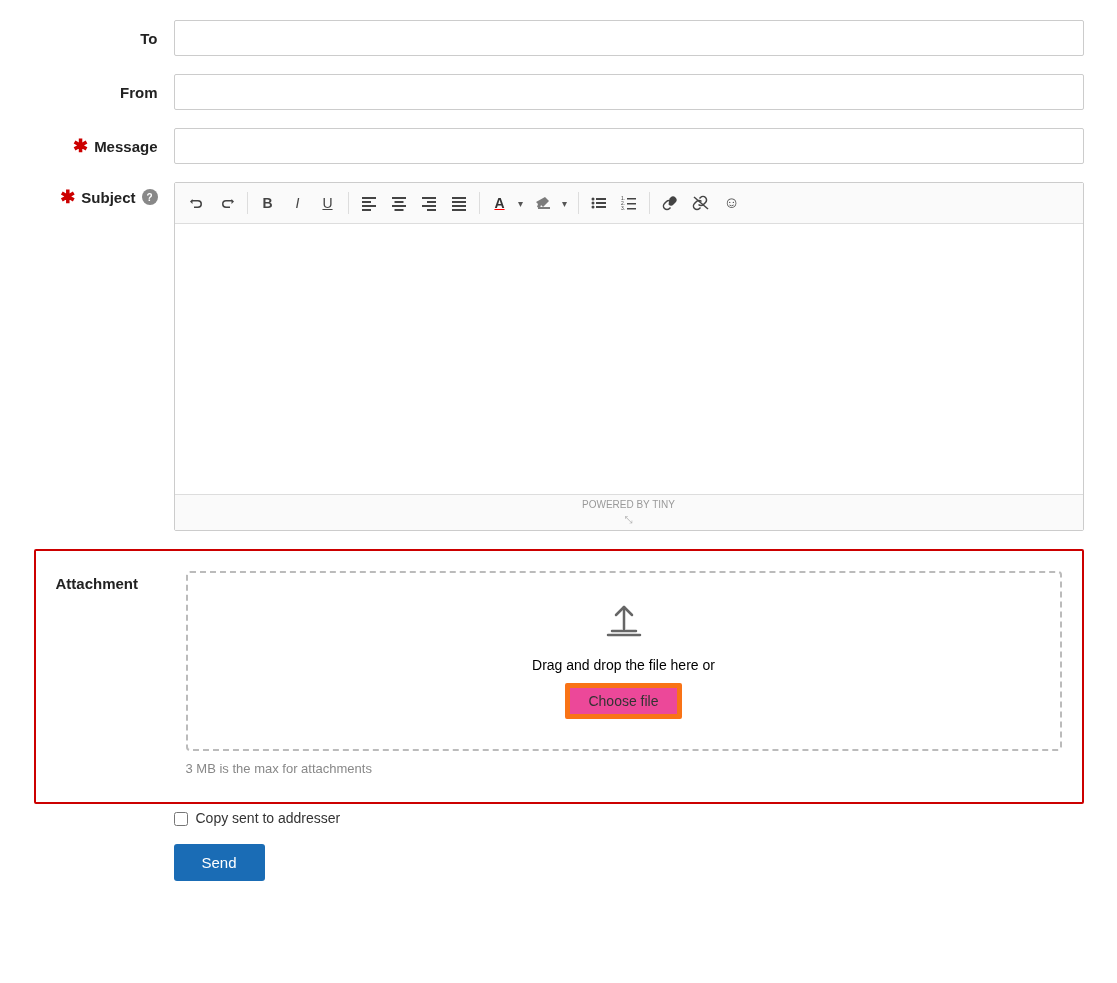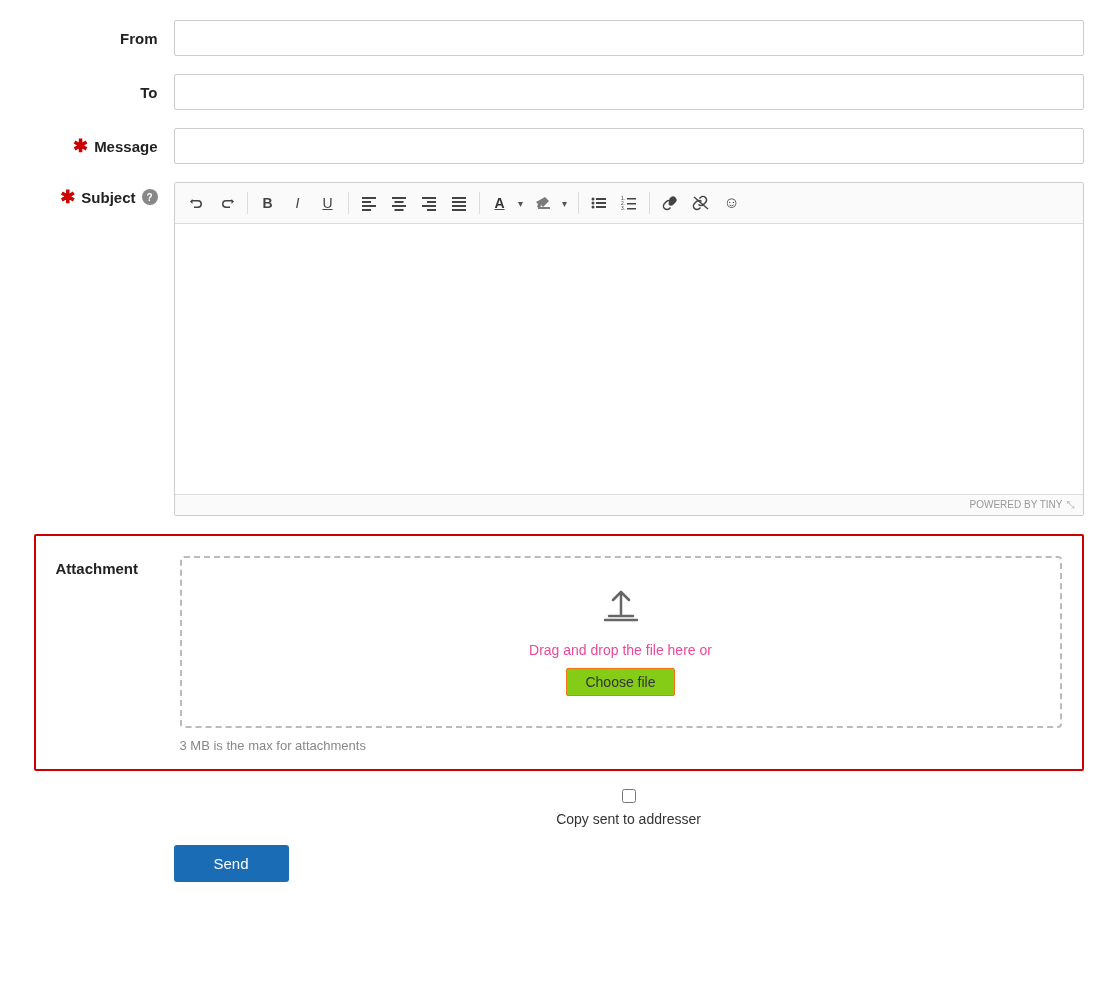--- a/index.html
+++ b/index.html
@@ -103,31 +103,33 @@
       padding: 8px;
     }
     .editor-footer {
       border-top: 1px solid #ddd;
       padding: 4px 8px;
       text-align: right;
       font-size: 10px;
       color: #999;
       background: #fafafa;
       display: flex;
+      align-items: center;
       justify-content: flex-end;
       gap: 4px;
+      flex-direction: column;
     }
     .attachment-section {
       border: 2px solid #cc0000;
       border-radius: 2px;
-      padding: 20px 20px 16px 20px;
-      margin-bottom: 18px;
+      padding: 20px 20px 26px 20px;
+      margin-bottom: 6px;
       display: flex;
       align-items: flex-start;
-      gap: 4px;
+      gap: 10px;
     }
     .attachment-label {
       width: 120px;
       font-weight: bold;
       font-size: 15px;
       color: #222;
       padding-top: 4px;
       flex-shrink: 0;
     }
     .attachment-content {
@@ -144,61 +146,60 @@
       flex-direction: column;
       align-items: center;
       gap: 10px;
       background: #fff;
     }
     .upload-icon {
       color: #666;
       font-size: 32px;
     }
     .drop-text {
-      color: #ec4899;
+      color: #000000;
       font-size: 14px;
     }
     .choose-file-btn {
-      border: 1px solid #f97316;
-      background: #84cc16;
+      border: 5px solid #f97316;
+      background: #ec4899;
       color: #333;
       padding: 5px 18px;
       cursor: pointer;
       font-size: 14px;
       border-radius: 2px;
     }
     .max-size-text {
       font-size: 13px;
       color: #888;
     }
     .copy-row {
       display: flex;
-      align-items: center;
+      align-items: flex-end;
       gap: 8px;
       margin-left: 140px;
       margin-bottom: 18px;
-      flex-direction: column;
     }
     .copy-checkbox {
       width: 14px;
       height: 14px;
       cursor: pointer;
     }
     .copy-label {
       font-size: 14px;
       color: #333;
     }
     .send-row {
       margin-left: 140px;
     }
     .send-btn {
       background: #1a6cb5;
       color: #fff;
       border: none;
-      padding: 10px 40px;
+      padding: 10px 28px;
       font-size: 15px;
       cursor: pointer;
       border-radius: 3px;
     }
     .help-icon {
       display: inline-flex;
       align-items: center;
       justify-content: center;
       width: 16px;
       height: 16px;
@@ -223,28 +224,28 @@
       cursor: se-resize;
     }
   </style>
 </head>
 <body>
 
 <div class="form-container">
 
   <div class="form-row">
     <label class="form-label">
-      <span>From</span>
+      <span>To</span>
     </label>
     <input type="text" class="form-input" style="">
   </div>
 
   <div class="form-row">
     <label class="form-label">
-      <span>To</span>
+      <span>From</span>
     </label>
     <input type="text" class="form-input" style="">
   </div>
 
   <div class="form-row">
     <label class="form-label">
       <span class="required-star">✱</span>
       <span>Message</span>
     </label>
     <input type="text" class="form-input" style="">

